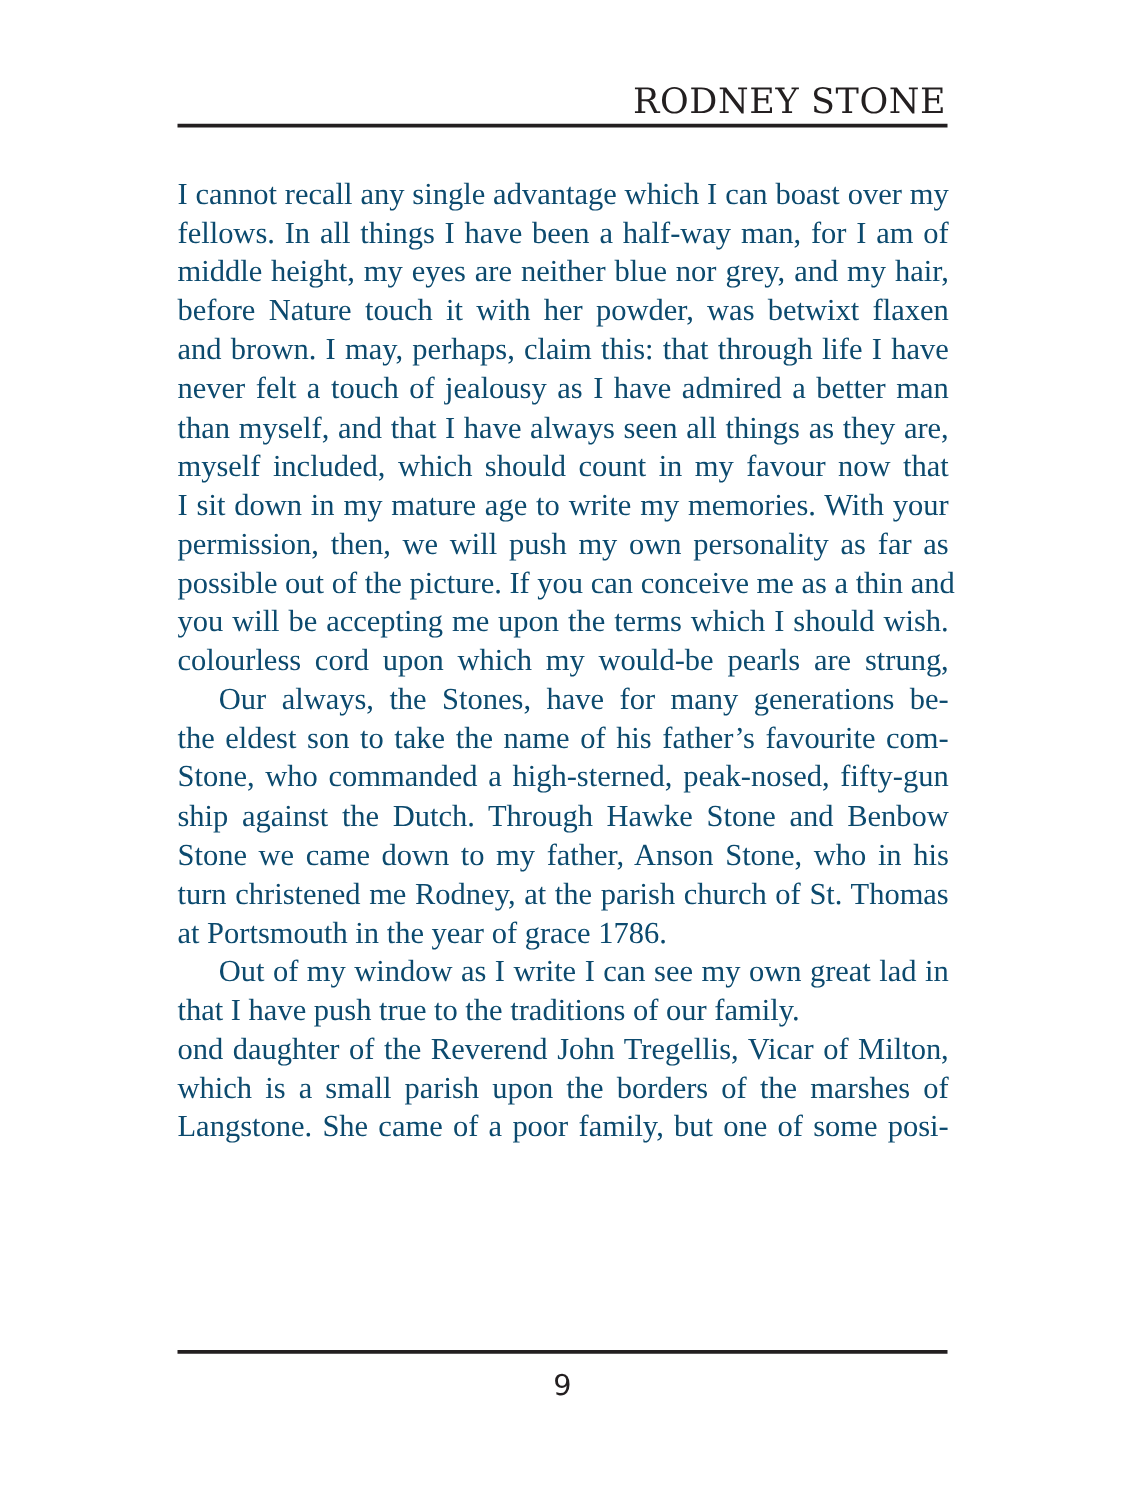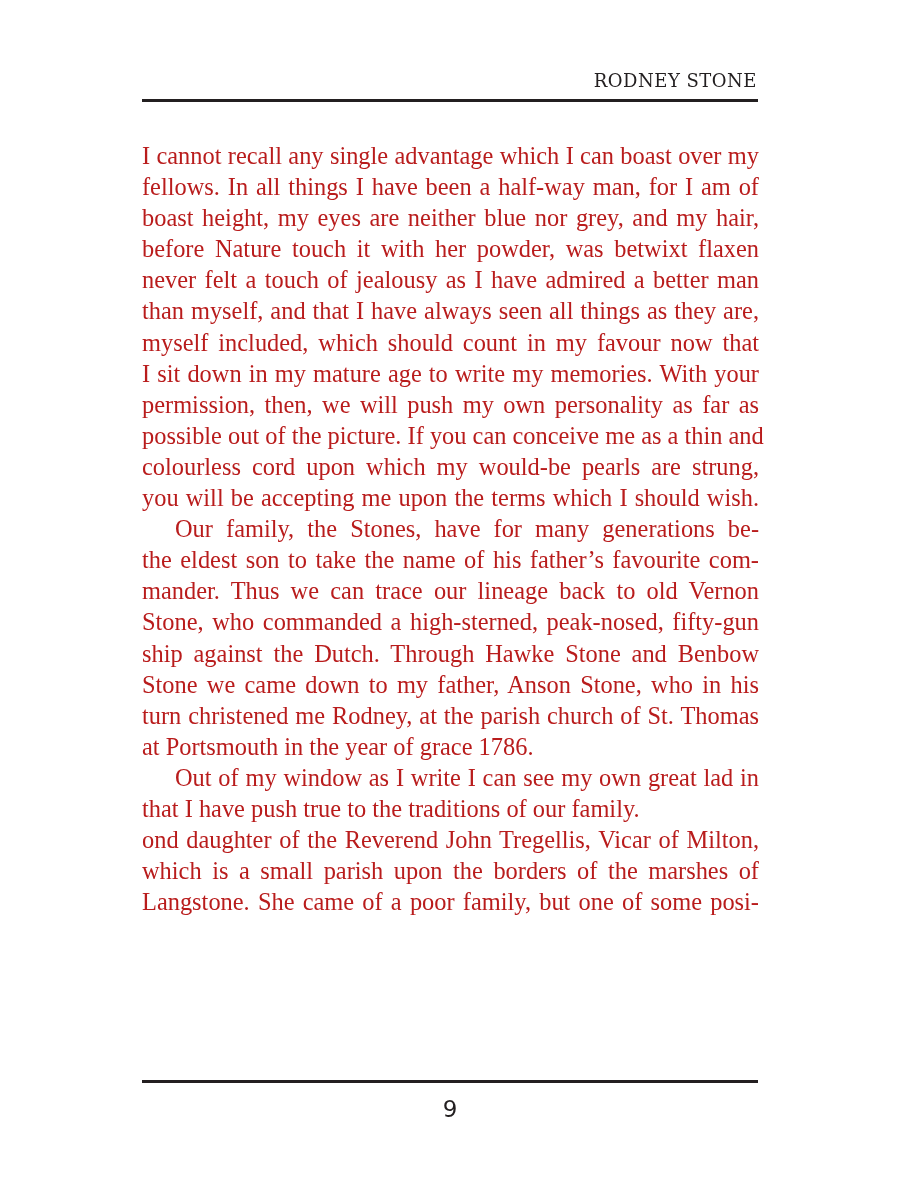--- a/index.html
+++ b/index.html
@@ -14,21 +14,21 @@
       overflow: hidden;
       color: #231f20;
     }
     .running-head {
       position: absolute;
       left: 142px;
       top: 66px;
       width: 615px;
       text-align: right;
       font-family: "DejaVu Serif", serif;
-      font-size: 18px;
+      font-size: 28px;
       letter-spacing: 0.5px;
       line-height: 30px;
       color: #231f20;
     }
     .rule {
       position: absolute;
       left: 142px;
       width: 616px;
       height: 3px;
       background: #231f20;
@@ -37,21 +37,21 @@
     .rule.bottom { top: 1080px; }
     .body-text {
       position: absolute;
       left: 142px;
       top: 140px;
       width: 617px;
       font-family: "Liberation Serif", serif;
       font-size: 24.4px;
       line-height: 31.1px;
       text-align: justify;
-      color: #b91c1c;
+      color: #0c4a6e;
     }
     .body-text p {
       margin: 0;
       text-align: justify;
       text-align-last: justify;
     }
     .body-text p .line {
       display: block;
       text-align: justify;
       text-align-last: justify;
@@ -81,36 +81,36 @@
 
 <div>
   <div class="running-head">RODNEY STONE</div>
   <div class="rule top"></div>
 
   <div class="body-text">
 
     <p>
       <span class="line first">I cannot recall any single advantage which I can boast over my</span>
       <span class="line">fellows. In all things I have been a half-way man, for I am of</span>
-      <span class="line">boast height, my eyes are neither blue nor grey, and my hair,</span>
+      <span class="line">middle height, my eyes are neither blue nor grey, and my hair,</span>
       <span class="line">before Nature touch it with her powder, was betwixt flaxen</span>
+      <span class="line">and brown. I may, perhaps, claim this: that through life I have</span>
       <span class="line">never felt a touch of jealousy as I have admired a better man</span>
       <span class="line">than myself, and that I have always seen all things as they are,</span>
       <span class="line">myself included, which should count in my favour now that</span>
       <span class="line">I sit down in my mature age to write my memories. With your</span>
       <span class="line">permission, then, we will push my own personality as far as</span>
       <span class="line">possible out of the picture. If you can conceive me as a thin and</span>
+      <span class="line">you will be accepting me upon the terms which I should wish.</span>
       <span class="line">colourless cord upon which my would-be pearls are strung,</span>
-      <span class="line">you will be accepting me upon the terms which I should wish.</span>
     </p>
 
     <p class="indent">
-      <span class="line first">Our family, the Stones, have for many generations be-</span>
+      <span class="line first">Our always, the Stones, have for many generations be-</span>
       <span class="line">the eldest son to take the name of his father’s favourite com-</span>
-      <span class="line">mander. Thus we can trace our lineage back to old Vernon</span>
       <span class="line">Stone, who commanded a high-sterned, peak-nosed, fifty-gun</span>
       <span class="line">ship against the Dutch. Through Hawke Stone and Benbow</span>
       <span class="line">Stone we came down to my father, Anson Stone, who in his</span>
       <span class="line">turn christened me Rodney, at the parish church of St. Thomas</span>
       <span class="line last">at Portsmouth in the year of grace 1786.</span>
     </p>
 
     <p class="indent">
       <span class="line first">Out of my window as I write I can see my own great lad in</span>
       <span class="line last">that I have push true to the traditions of our family.</span>

